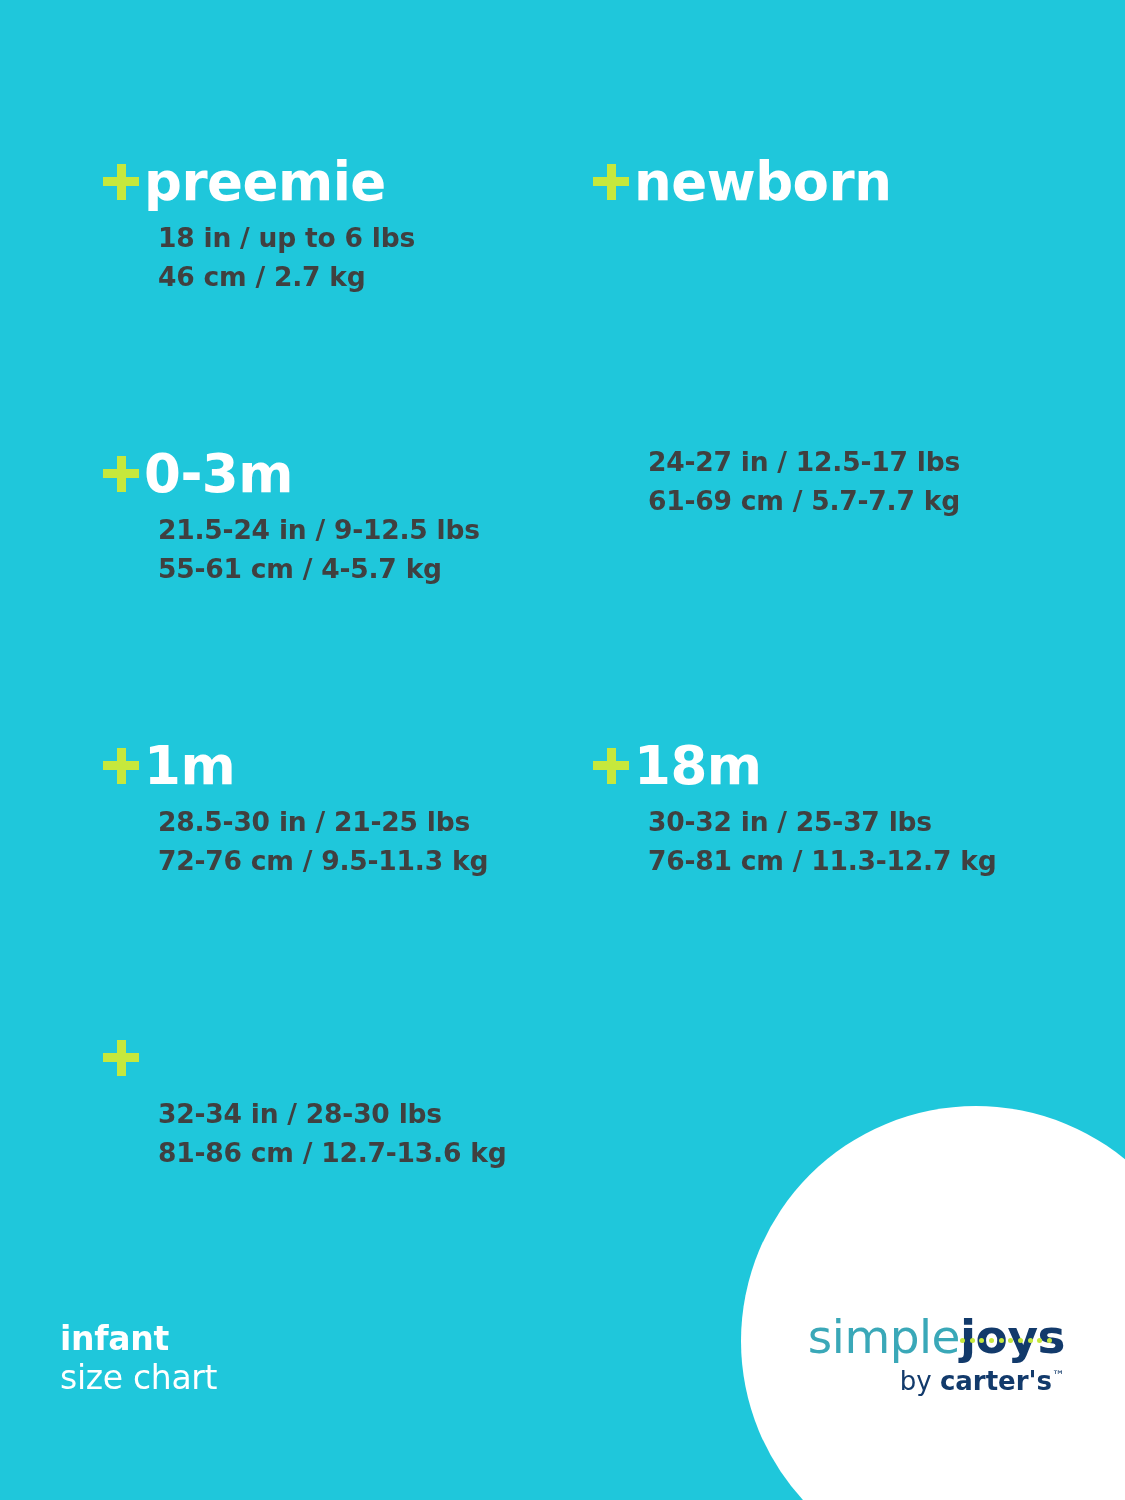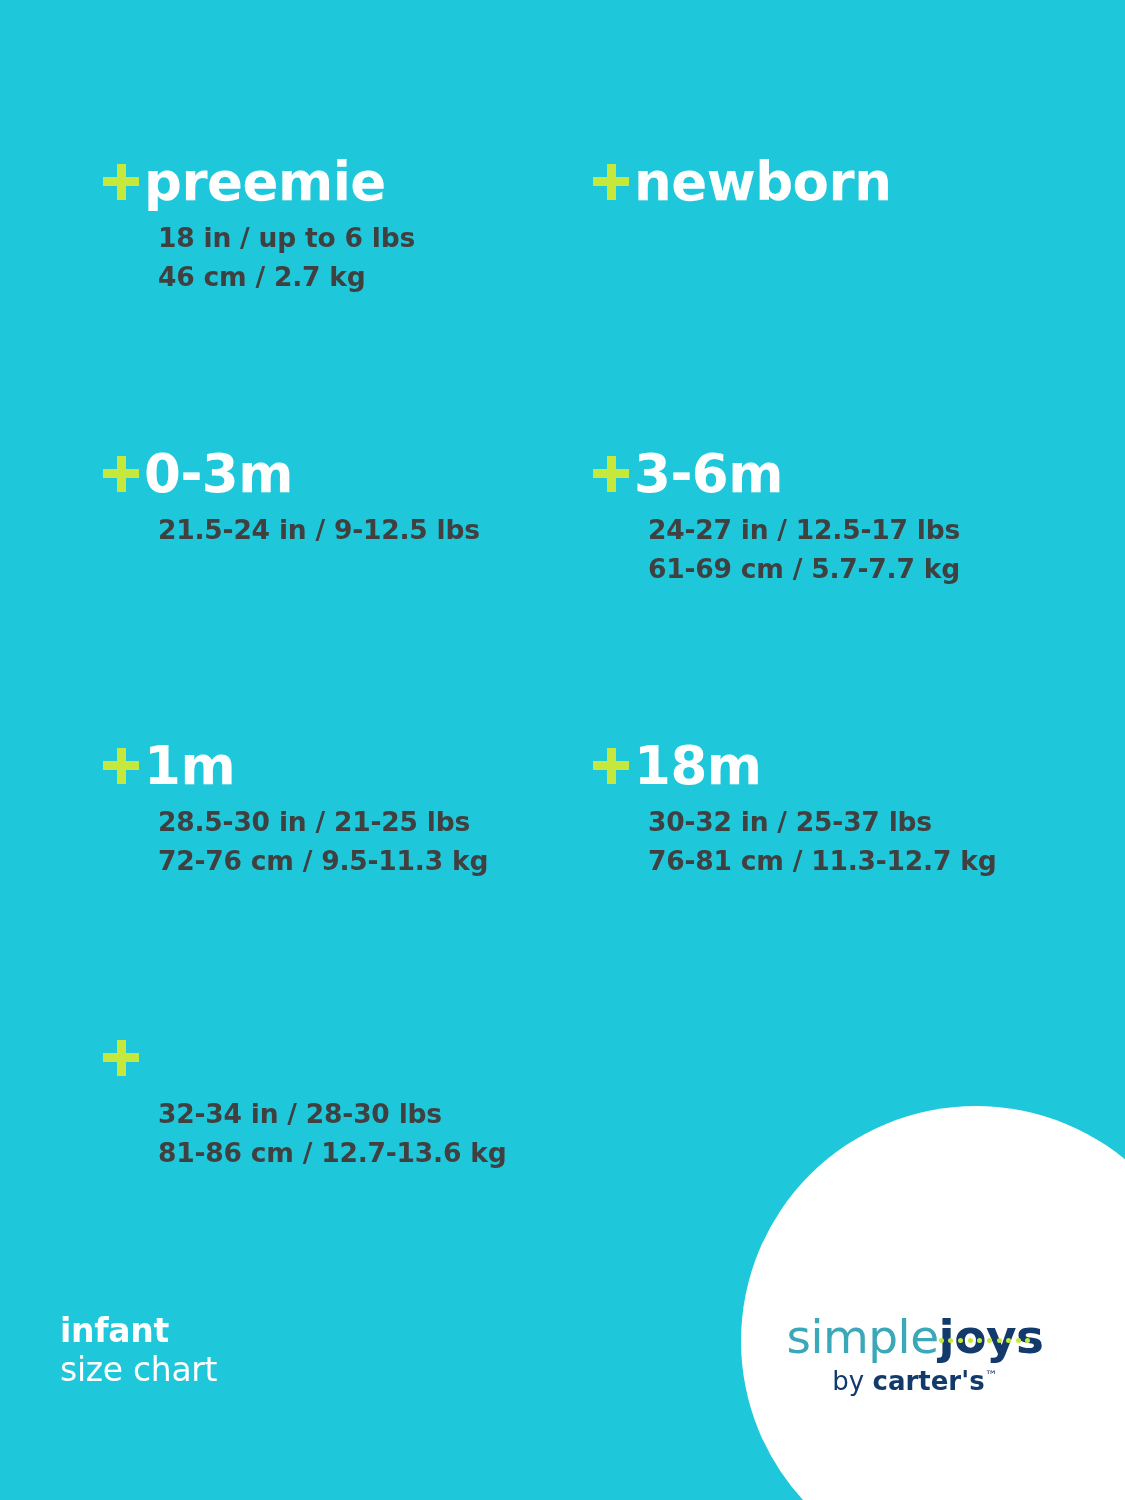--- a/index.html
+++ b/index.html
@@ -79,21 +79,21 @@
     font-size: 26.5px;
     font-weight: bold;
     line-height: 1.48;
     white-space: nowrap;
     letter-spacing: -0.2px;
   }
   
   .footer-label {
     position: absolute;
     left: 60px;
-    bottom: 70px;
+    bottom: 62px;
   }
   .footer-label .big {
     color: #ffffff;
     font-size: 33px;
     font-weight: bold;
     line-height: 1.18;
     letter-spacing: -0.3px;
   }
   .footer-label .small {
     color: #ffffff;
@@ -110,21 +110,21 @@
     width: 470px;
     height: 470px;
     background: #ffffff;
     border-radius: 50%;
   }
   .logo-wrap {
     position: absolute;
     right: 60px;
     bottom: 66px;
     width: 300px;
-    text-align: center;
+    text-align: right;
   }
   .logo-main {
     font-size: 47px;
     line-height: 1;
     white-space: nowrap;
     font-weight: bold;
     letter-spacing: -0.5px;
   }
   .logo-simple {
     color: #3aa8b8;
@@ -199,28 +199,25 @@
       </div>
     </div>
 
     <div class="cell">
       <div class="size-head">
         <span class="plus-icon"></span>
         <span class="size-title">0-3m</span>
       </div>
       <div class="size-lines">
         <div class="size-line">21.5-24 in / 9-12.5 lbs</div>
-      </div>
-    </div>
-
-    <div class="cell">
-      <div class="size-head">
-        <span class="plus-icon"></span>
-        <span class="size-title">3-6m</span>
-      </div>
+        <div class="size-line">55-61 cm / 4-5.7 kg</div>
+      </div>
+    </div>
+
+    <div class="cell">
       <div class="size-lines">
         <div class="size-line">24-27 in / 12.5-17 lbs</div>
         <div class="size-line">61-69 cm / 5.7-7.7 kg</div>
       </div>
     </div>
 
 
     <div class="cell">
       <div class="size-head">
         <span class="plus-icon"></span>

